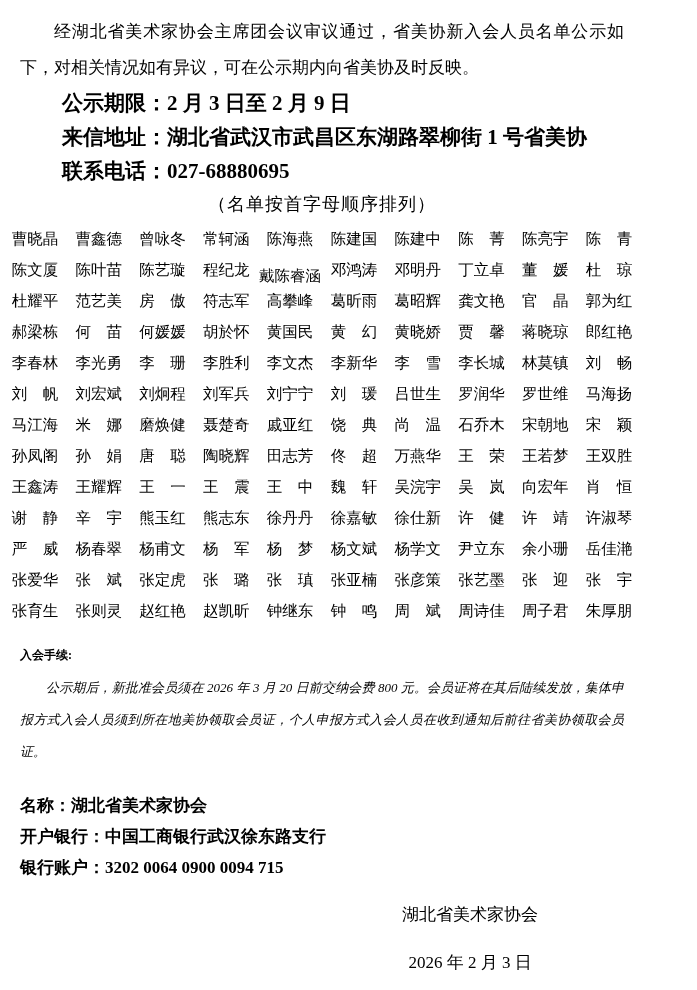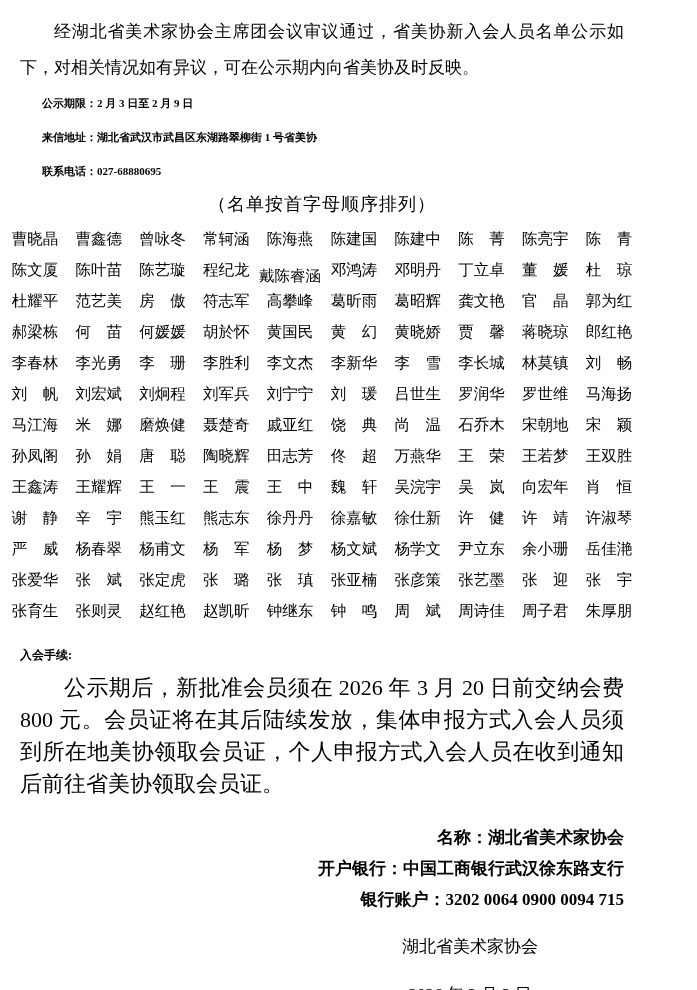--- a/index.html
+++ b/index.html
@@ -8,21 +8,21 @@
     color:#000000;
     font-family:"Liberation Serif","DejaVu Serif",serif;
   }
   .page { box-sizing:border-box; width:644px; height:990px; padding:14px 20px 0 20px; }
 
   .intro {
     font-size:17px; line-height:36px; margin:0;
     text-indent:2em; text-align:justify;
   }
   .info-line {
-    font-size:11px; font-weight:bold; line-height:34px;
+    font-size:21px; font-weight:bold; line-height:34px;
     margin:0 0 0 2em;
   }
   .list-note {
     font-size:18px; line-height:26px; margin:3px 0 0 0;
     text-align:center; letter-spacing:1px;
   }
 
   .name-grid {
     display:flex; flex-wrap:wrap;
     margin:6px -17px 0 -17px; 
@@ -32,25 +32,25 @@
     text-align:center; font-size:15.5px; white-space:nowrap;
   }
   .nm {
     display:inline-block; width:3em;
     text-align:justify; text-align-last:justify;
   }
   .nm.w4 { width:auto; text-align-last:auto;margin-top:6px; }
 
   .proc-heading { font-size:12px; font-weight:bold; line-height:26px; margin:16px 0 0 0; }
   .body-par {
-    font-size:22px; line-height:32px; margin:4px 0 0 0;
-    text-indent:2em; text-align:justify;
-  }
-
-  .bank-block { margin-top:22px;text-align:right; }
+    font-size:13px; line-height:32px; margin:4px 0 0 0;
+    text-indent:2em; text-align:justify;font-style:italic;
+  }
+
+  .bank-block { margin-top:22px; }
   .bank-line { font-size:17px; font-weight:bold; line-height:31px; margin:0; }
 
   .sig-block {
     width:-moz-fit-content; width:fit-content;
     margin:14px 70px 0 auto;
     text-align:center; font-size:17px; line-height:32px;
   }
   .sig-block p { margin:16px; }
 </style>
 </head>

